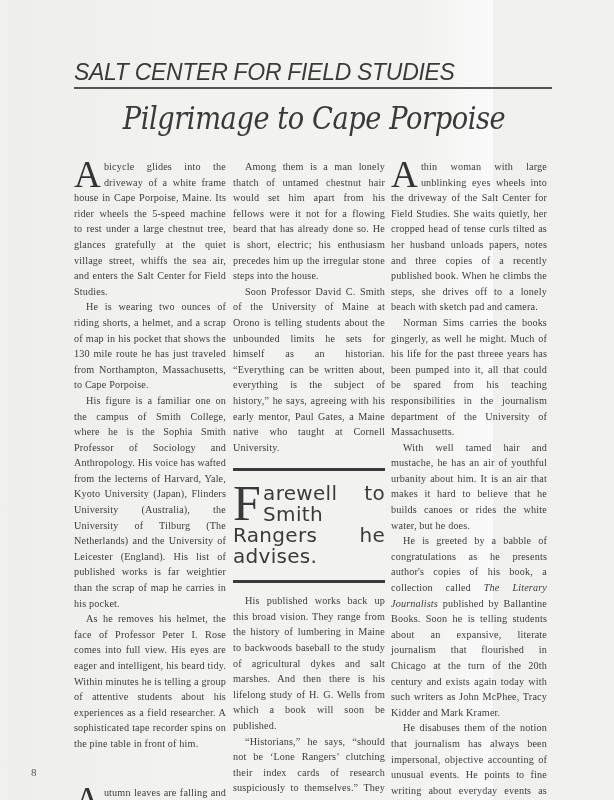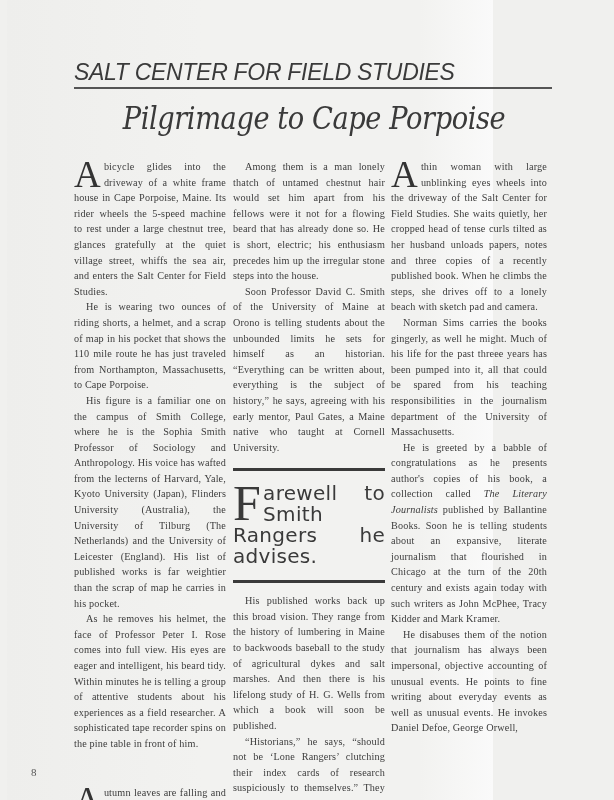--- a/index.html
+++ b/index.html
@@ -43,38 +43,39 @@
 </head>
 <body>
 
 <div class="page">
   <div class="section-head">SALT CENTER FOR FIELD STUDIES</div>
   <div class="section-rule"></div>
   <div class="title">Pilgrimage to Cape Porpoise</div>
 
   <div class="col col1">
     <p class="first"><span class="drop">A</span><span>bicycle glides into the driveway of a white frame house in Cape Porpoise, Maine. Its rider wheels the 5-speed machine to rest under a large chestnut tree, glances gratefully at the quiet village street, whiffs the sea air, and enters the Salt Center for Field Studies.</span></p>
-    <p>He is wearing two ounces of riding shorts, a helmet, and a scrap of map in his pocket that shows the 110 mile route he has just traveled from Northampton, Massachusetts, to Cape Porpoise.</p>
+    <p>He is wearing two ounces of riding shorts, a helmet, and a scrap of map in his pocket that shows the 130 mile route he has just traveled from Northampton, Massachusetts, to Cape Porpoise.</p>
     <p>His figure is a familiar one on the campus of Smith College, where he is the Sophia Smith Professor of Sociology and Anthropology. His voice has wafted from the lecterns of Harvard, Yale, Kyoto University (Japan), Flinders University (Australia), the University of Tilburg (The Netherlands) and the University of Leicester (England). His list of published works is far weightier than the scrap of map he carries in his pocket.</p>
     <p>As he removes his helmet, the face of Professor Peter I. Rose comes into full view. His eyes are eager and intelligent, his beard tidy. Within minutes he is telling a group of attentive students about his experiences as a field researcher. A sophisticated tape recorder spins on the pine table in front of him.</p>
     <div class="gap"></div>
     <p class="first"><span class="drop">A</span><span>utumn leaves are falling and the chestnut tree is bare. A silver compact car disgorges four uncompact people in the driveway of the Salt Center for Field Studies.</span></p>
   </div>
 
   <div class="col col2">
     <p>Among them is a man lonely thatch of untamed chestnut hair would set him apart from his fellows were it not for a flowing beard that has already done so. He is short, electric; his enthusiasm precedes him up the irregular stone steps into the house.</p>
     <p>Soon Professor David C. Smith of the University of Maine at Orono is telling students about the unbounded limits he sets for himself as an historian. “Everything can be written about, everything is the subject of history,” he says, agreeing with his early mentor, Paul Gates, a Maine native who taught at Cornell University.</p>
     <div class="pull-rule"></div>
     <div class="pull"><span class="dropF">F</span><span>arewell to Smith Rangers he advises.</span></div>
     <div class="pull-rule2"></div>
     <p>His published works back up this broad vision. They range from the history of lumbering in Maine to backwoods baseball to the study of agricultural dykes and salt marshes. And then there is his lifelong study of H. G. Wells from which a book will soon be published.</p>
     <p>“Historians,” he says, “should not be ‘Lone Rangers’ clutching their index cards of research suspiciously to themselves.” They should have the breadth to work as members of cross disciplinary teams, side by side with sociologists, psychologists, anthropologists, economists and those from other disciplines.</p>
   </div>
 
   <div class="col col3">
     <p class="first"><span class="drop">A</span><span>thin woman with large unblinking eyes wheels into the driveway of the Salt Center for Field Studies. She waits quietly, her cropped head of tense curls tilted as her husband unloads papers, notes and three copies of a recently published book. When he climbs the steps, she drives off to a lonely beach with sketch pad and camera.</span></p>
     <p>Norman Sims carries the books gingerly, as well he might. Much of his life for the past threee years has been pumped into it, all that could be spared from his teaching responsibilities in the journalism department of the University of Massachusetts.</p>
+    <p>With well tamed hair and mustache, he has an air of youthful urbanity about him. It is an air that makes it hard to believe that he builds canoes or rides the white water, but he does.</p>
     <p><span>He is greeted by a babble of congratulations as he presents author's copies of his book, a collection called </span><i class="book">The Literary Journalists</i><span> published by Ballantine Books. Soon he is telling students about an expansive, literate journalism that flourished in Chicago at the turn of the 20th century and exists again today with such writers as John McPhee, Tracy Kidder and Mark Kramer.</span></p>
     <p>He disabuses them of the notion that journalism has always been impersonal, objective accounting of unusual events. He points to fine writing about everyday events as well as unusual events. He invokes Daniel Defoe, George Orwell,</p>
   </div>
 
   <div class="pagenum">8</div>
 </div>
 
 </body></html>

